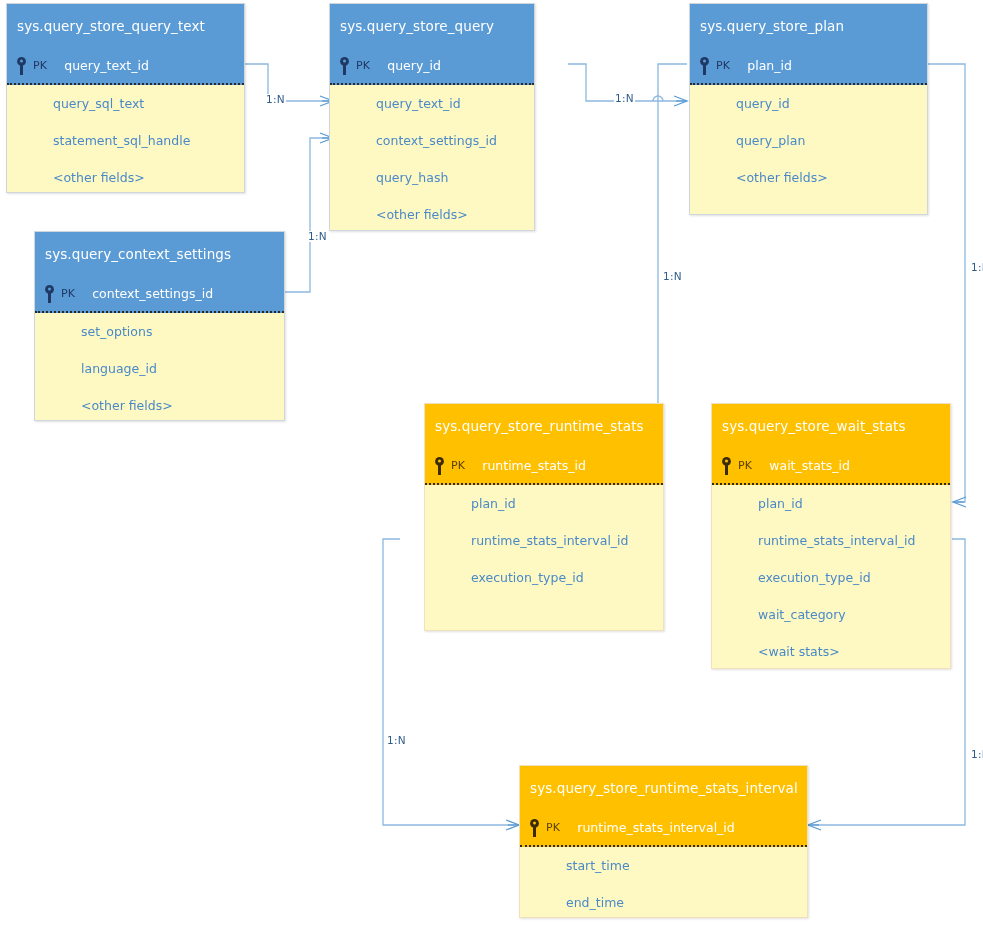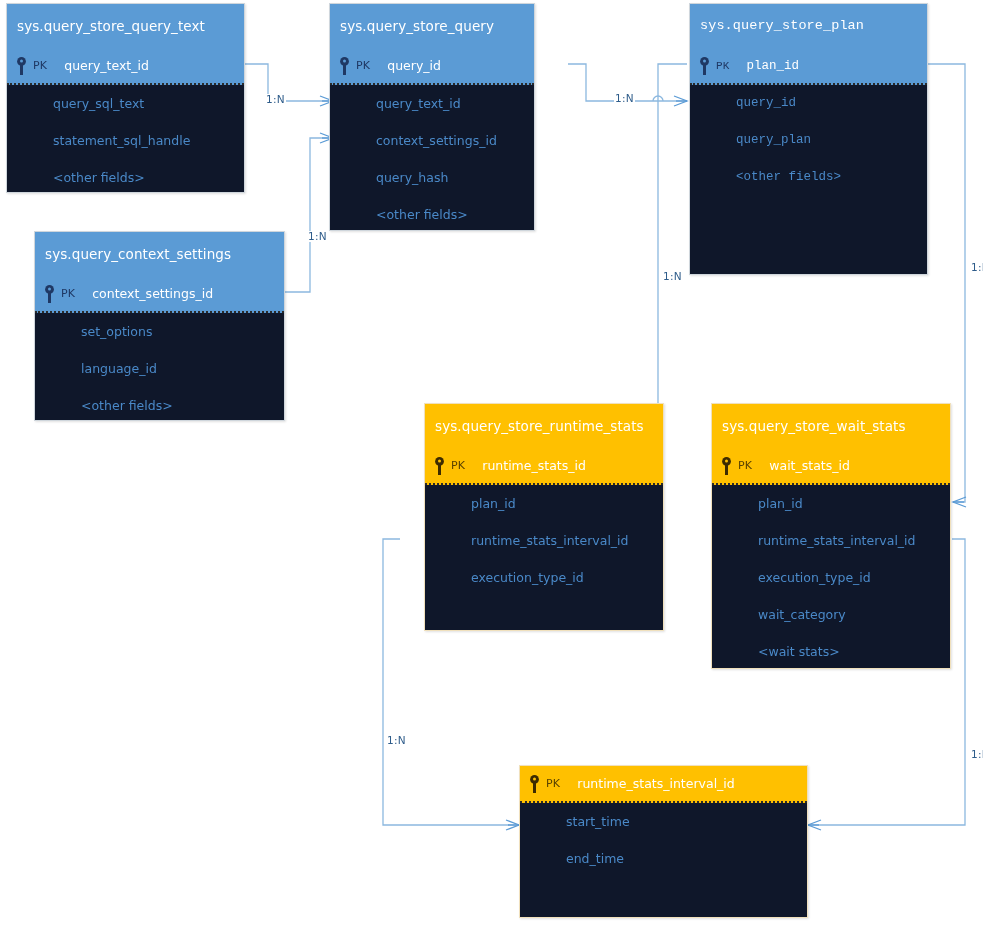--- a/index.html
+++ b/index.html
@@ -16,21 +16,21 @@
   }
   svg.links{
     position:absolute;
     left:0; top:0;
     width:983px; height:933px;
     pointer-events:none;
   }
   .entity{
     position:absolute;
     box-sizing:border-box;
-    background:#0f172a;
+    background:#fef9c3;
     border:1px solid #D6D6D6;
     box-shadow:1px 1px 2px rgba(0,0,0,0.12);
   }
   .ent-title{
     box-sizing:border-box;
     height:44px;
     line-height:44px;
     padding-left:10px;
     color:#ffffff;
     font-size:13.5px;
@@ -199,21 +199,21 @@
       <span class="pk-field">query_id</span>
     </div>
     <div class="ent-body">
       <div class="field">query_text_id</div>
       <div class="field">context_settings_id</div>
       <div class="field">query_hash</div>
       <div class="field">&lt;other fields&gt;</div>
     </div>
   </div>
 
-  <div class="entity blue" style="left:689px;top:3px;width:239px;height:272px;font-family:Liberation Mono, monospace;">
+  <div class="entity blue" style="left:689px;top:3px;width:239px;height:212px;">
     <div class="ent-title">sys.query_store_plan</div>
     <div class="ent-pk">
       <svg class="key-icon" viewBox="0 0 11 18">
         <circle cx="5.5" cy="4.4" r="4.4" fill="#1F3864"></circle>
         <circle cx="5.5" cy="4.0" r="1.5" fill="#5B9BD5"></circle>
         <rect x="4.0" y="7.5" width="3" height="10.5" fill="#1F3864"></rect>
       </svg>
       <span class="pk-label">PK</span>
       <span class="pk-field">plan_id</span>
     </div>
@@ -274,20 +274,21 @@
     <div class="ent-body">
       <div class="field">plan_id</div>
       <div class="field">runtime_stats_interval_id</div>
       <div class="field">execution_type_id</div>
       <div class="field">wait_category</div>
       <div class="field">&lt;wait stats&gt;</div>
     </div>
   </div>
 
   <div class="entity orange" style="left:519px;top:765px;width:289px;height:153px;">
+    <div class="ent-title">sys.query_store_runtime_stats_interval</div>
     <div class="ent-pk">
       <svg class="key-icon" viewBox="0 0 11 18">
         <circle cx="5.5" cy="4.4" r="4.4" fill="#3D2B00"></circle>
         <circle cx="5.5" cy="4.0" r="1.5" fill="#FFC000"></circle>
         <rect x="4.0" y="7.5" width="3" height="10.5" fill="#3D2B00"></rect>
       </svg>
       <span class="pk-label">PK</span>
       <span class="pk-field">runtime_stats_interval_id</span>
     </div>
     <div class="ent-body">

